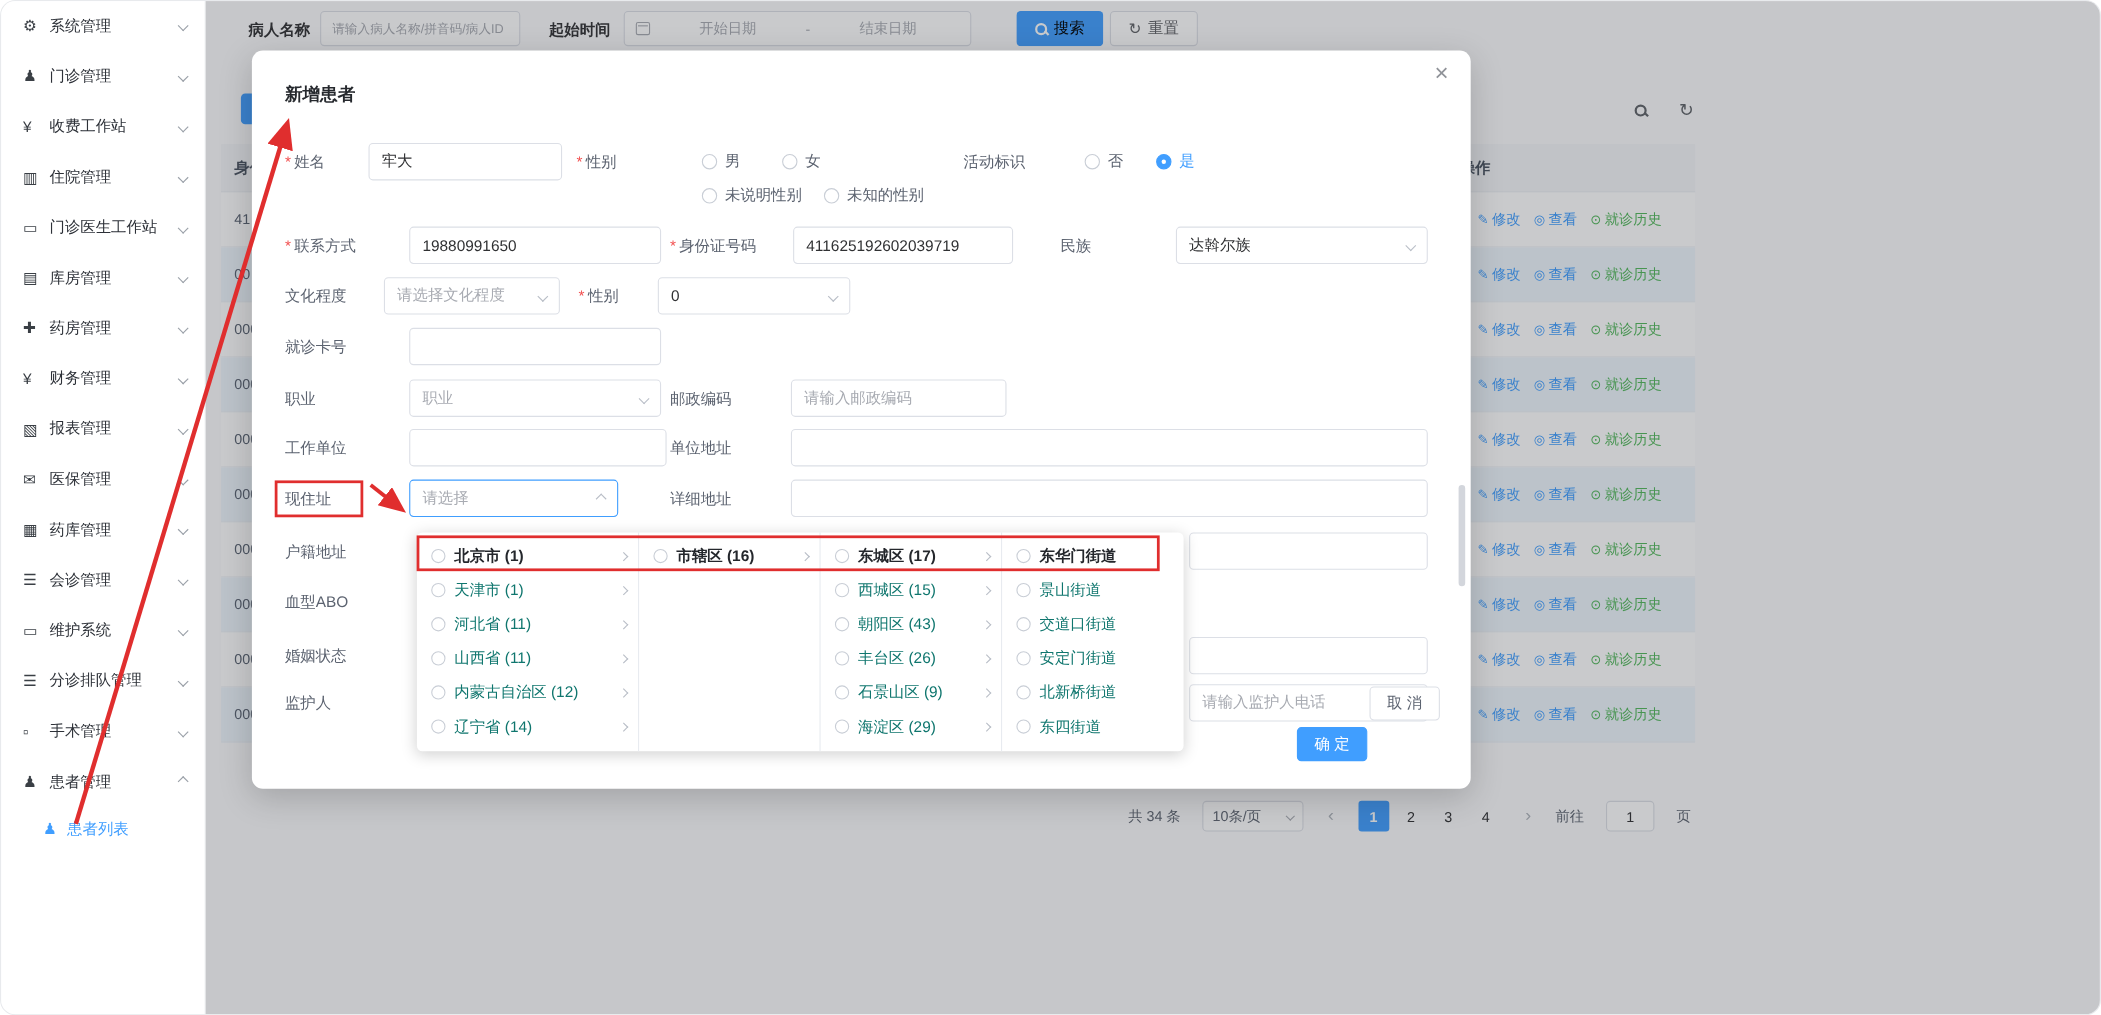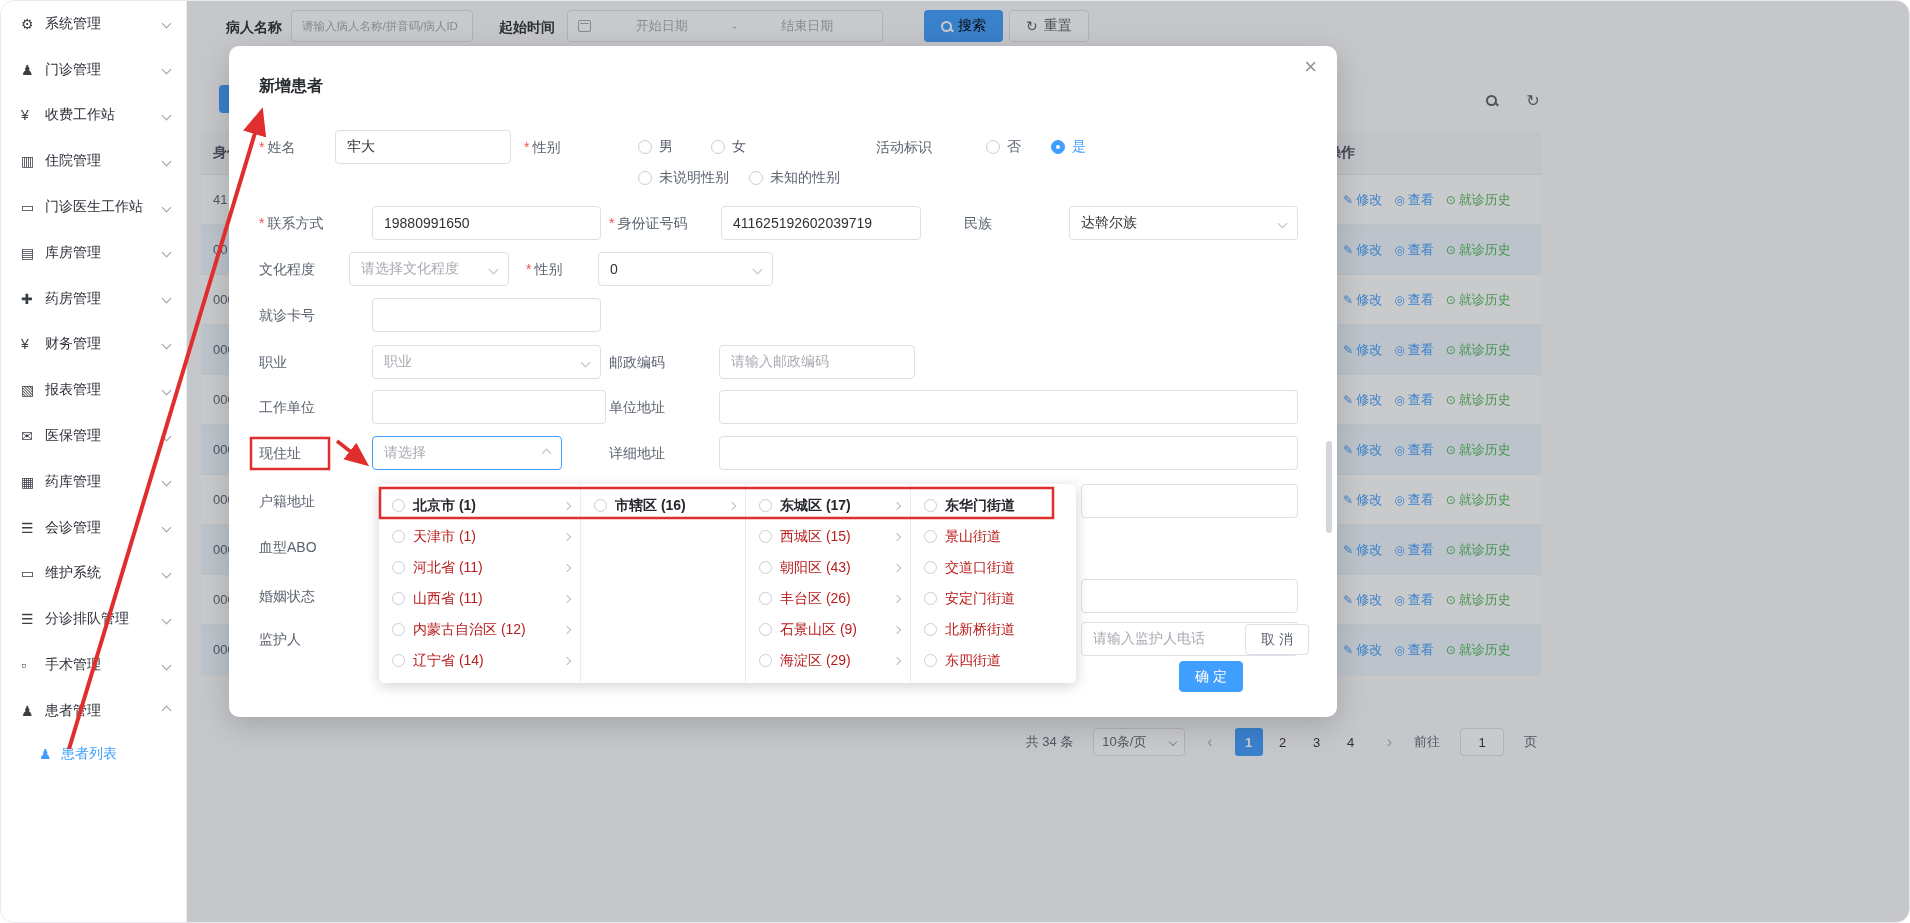--- a/index.html
+++ b/index.html
@@ -80,21 +80,21 @@
   .sel-blue{color:#409eff}
   .m-scroll{position:absolute;right:5px;top:395px;width:6px;height:92px;border-radius:3px;background:#d3d6dc}
   .m-btn{position:absolute;height:31px;border-radius:4px;font-size:14px;padding:0 15px;border:1px solid #dcdfe6;background:#fff;color:#5c6370;cursor:pointer;white-space:nowrap}
   .m-btn.primary{background:#409eff;border-color:#409eff;color:#fff}
 
   
   .cascader{position:absolute;left:378px;top:483px;width:697px;height:199px;background:#fff;border-radius:5px;box-shadow:0 3px 14px rgba(0,0,0,.18);z-index:30;display:flex}
   .cas-col{list-style:none;padding:6px 0;border-right:1px solid #e8ebf0;width:165px;overflow:hidden}
   .cas-col:first-child{width:202px}
   .cas-col:last-child{border-right:none}
-  .cas-item{height:31px;display:flex;align-items:center;gap:8px;padding:0 10px 0 13px;font-size:14px;color:#b91c1c;cursor:pointer;white-space:nowrap}
+  .cas-item{height:31px;display:flex;align-items:center;gap:8px;padding:0 10px 0 13px;font-size:14px;color:#0f766e;cursor:pointer;white-space:nowrap}
   .cas-item .radio{width:13px;height:13px}
   .cas-item .chev{margin-left:auto;width:6px;height:6px;border-color:#b9bec7}
   .cas-item.active{color:#24272c;font-weight:700}
 
   
   .anno{position:absolute;inset:0;z-index:50;pointer-events:none}
 </style>
 </head>
 <body>
 

